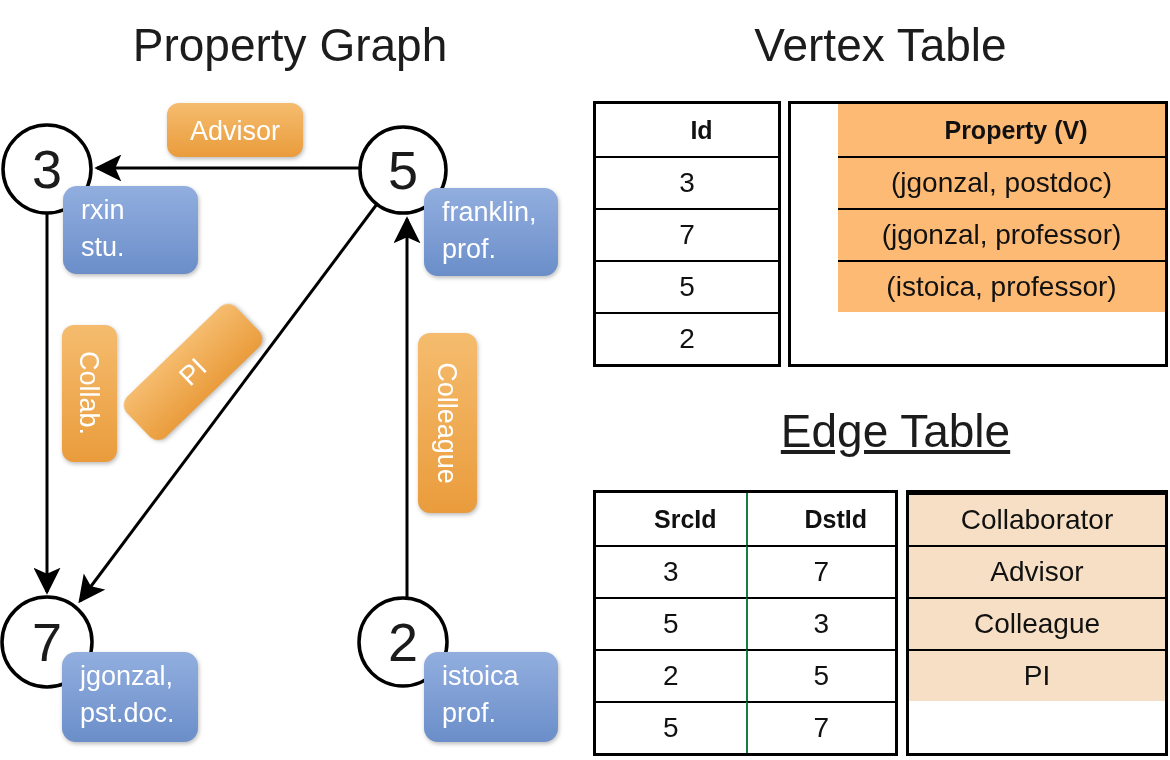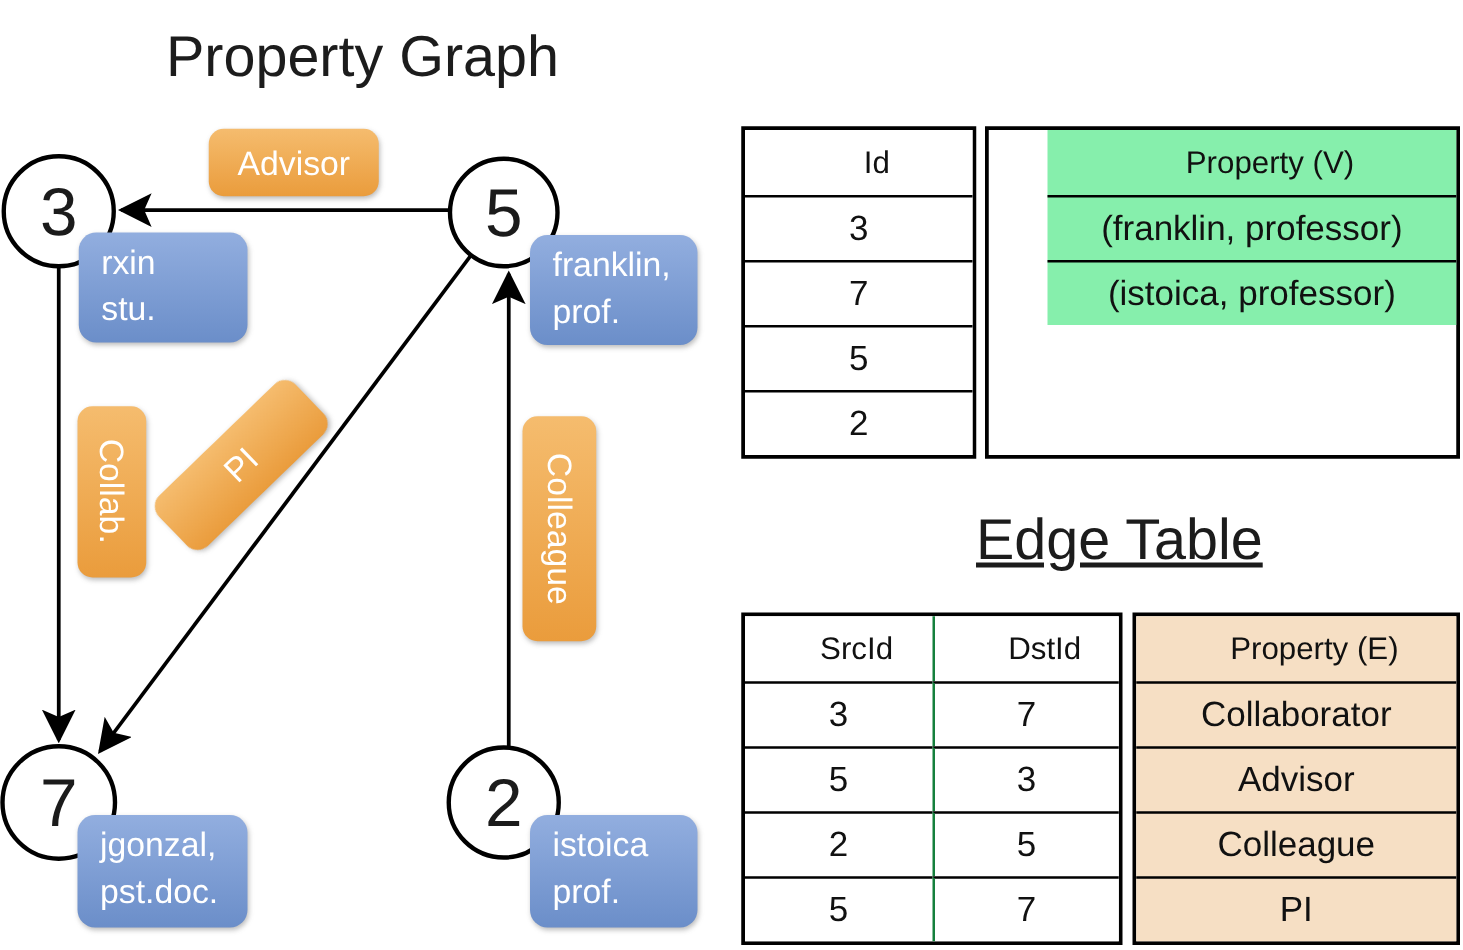--- a/index.html
+++ b/index.html
@@ -25,38 +25,39 @@
   #vt-id   { width:188px; }
   #vt-prop { width:380px; }
   #et-ids  { width:305px; display:grid; grid-template-columns:1fr 1fr;text-align:right; }
   #et-prop { width:262px; }
   .cell {
     height:52px; box-sizing:border-box; display:flex; align-items:center;
     justify-content:center; font-size:28px; color:#111;
     border-top:2px solid #000; background:#fff;
   }
   .cell.first { border-top:none; }
-  .hdr { font-weight:normal; font-size:25px;padding-left:29px; }
-  #vt-prop .cell { background:#86efac;margin-left:47px; }
+  .hdr { font-weight:bold; font-size:25px;padding-left:29px; }
+  #vt-prop .cell { background:#fdba74;margin-left:47px; }
   #et-prop .cell { background:#F6DFC4; }
   #et-ids .c-dst { border-left:2px solid #15803d; }
 
   .shdw { filter: drop-shadow(1px 2px 2px rgba(60,60,60,0.35)); }
   .nodecirc { fill:#ffffff; stroke:#000; stroke-width:3.5; }
   .edgeline { stroke:#000; stroke-width:3; fill:none; }
   .nodeid { font-family:"Liberation Sans",sans-serif; font-size:54px; font-weight:300; fill:#1b1b1b; text-anchor:middle; }
   .boxtext { font-family:"Liberation Sans",sans-serif; font-size:27px; fill:#ffffff; }
   .boxtext-c { text-anchor:middle; }
 </style>
 </head>
 <body>
 
 <div class="stage">
 
   <div id="pg-title" class="slide-title">Property Graph</div>
+  <div id="vt-title" class="slide-title">Vertex Table</div>
   <div id="et-title" class="slide-title">Edge Table</div>
 
   <svg class="graph-svg" width="580" height="760" viewBox="0 0 580 760">
     <defs>
       <linearGradient id="gOrange" x1="0" y1="0" x2="0" y2="1">
         <stop offset="0" stop-color="#F5BC6E"></stop>
         <stop offset="1" stop-color="#EA9C3C"></stop>
       </linearGradient>
       <linearGradient id="gBlue" x1="0" y1="0" x2="0" y2="1">
         <stop offset="0" stop-color="#92AEDF"></stop>
@@ -115,40 +116,40 @@
   <div id="vtable" class="tablewrap">
     <div id="vt-id" class="block">
       <div class="cell first hdr">Id</div>
       <div class="cell">3</div>
       <div class="cell">7</div>
       <div class="cell">5</div>
       <div class="cell">2</div>
     </div>
     <div id="vt-prop" class="block">
       <div class="cell first hdr">Property (V)</div>
-      <div class="cell">(franklin, professor)</div>
+      <div class="cell">(jgonzal, postdoc)</div>
+      <div class="cell">(jgonzal, professor)</div>
       <div class="cell">(istoica, professor)</div>
     </div>
   </div>
 
   <div id="etable" class="tablewrap">
     <div id="et-ids" class="block">
       <div class="cell first hdr c-src">SrcId</div>
       <div class="cell first hdr c-dst">DstId</div>
       <div class="cell c-src">3</div>
       <div class="cell c-dst">7</div>
       <div class="cell c-src">5</div>
       <div class="cell c-dst">3</div>
       <div class="cell c-src">2</div>
       <div class="cell c-dst">5</div>
       <div class="cell c-src">5</div>
       <div class="cell c-dst">7</div>
     </div>
     <div id="et-prop" class="block">
-      <div class="cell first hdr">Property (E)</div>
       <div class="cell">Collaborator</div>
       <div class="cell">Advisor</div>
       <div class="cell">Colleague</div>
       <div class="cell">PI</div>
     </div>
   </div>
 
 </div>
 
 </body></html>

